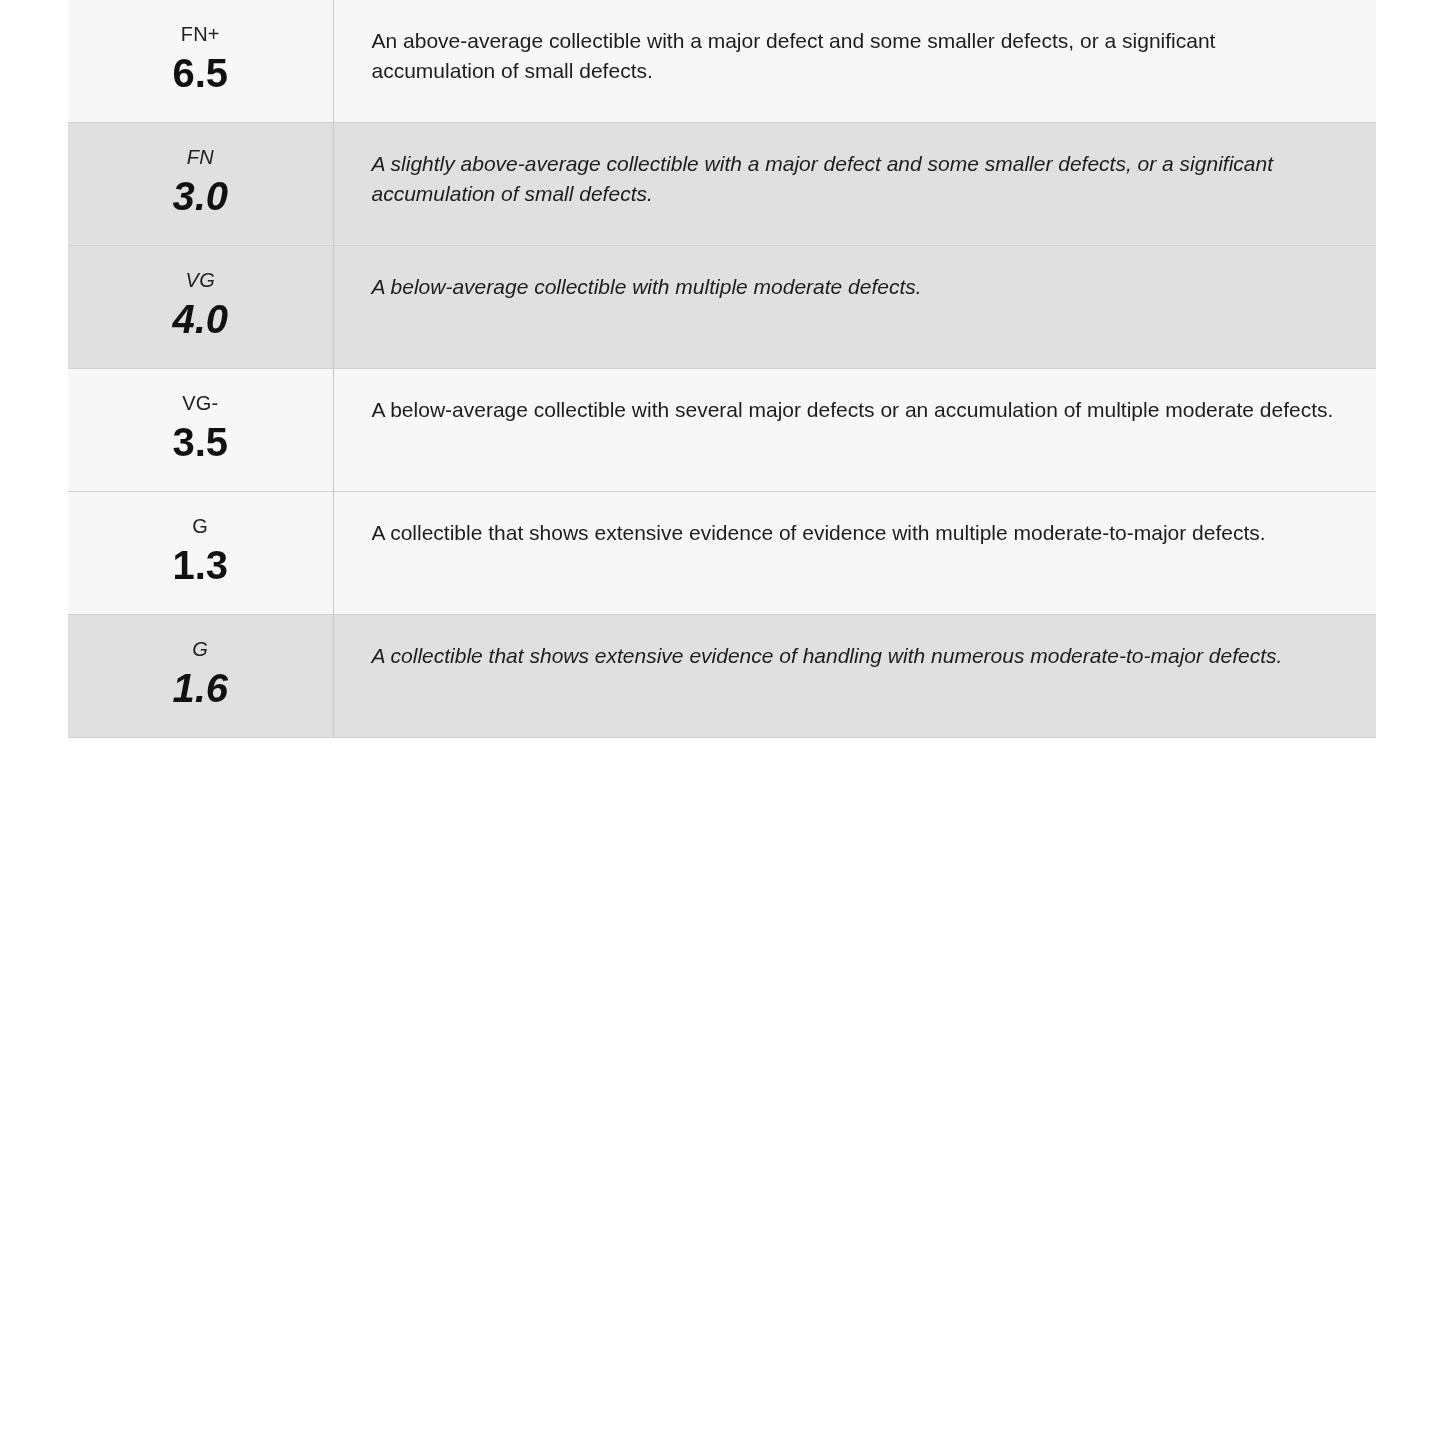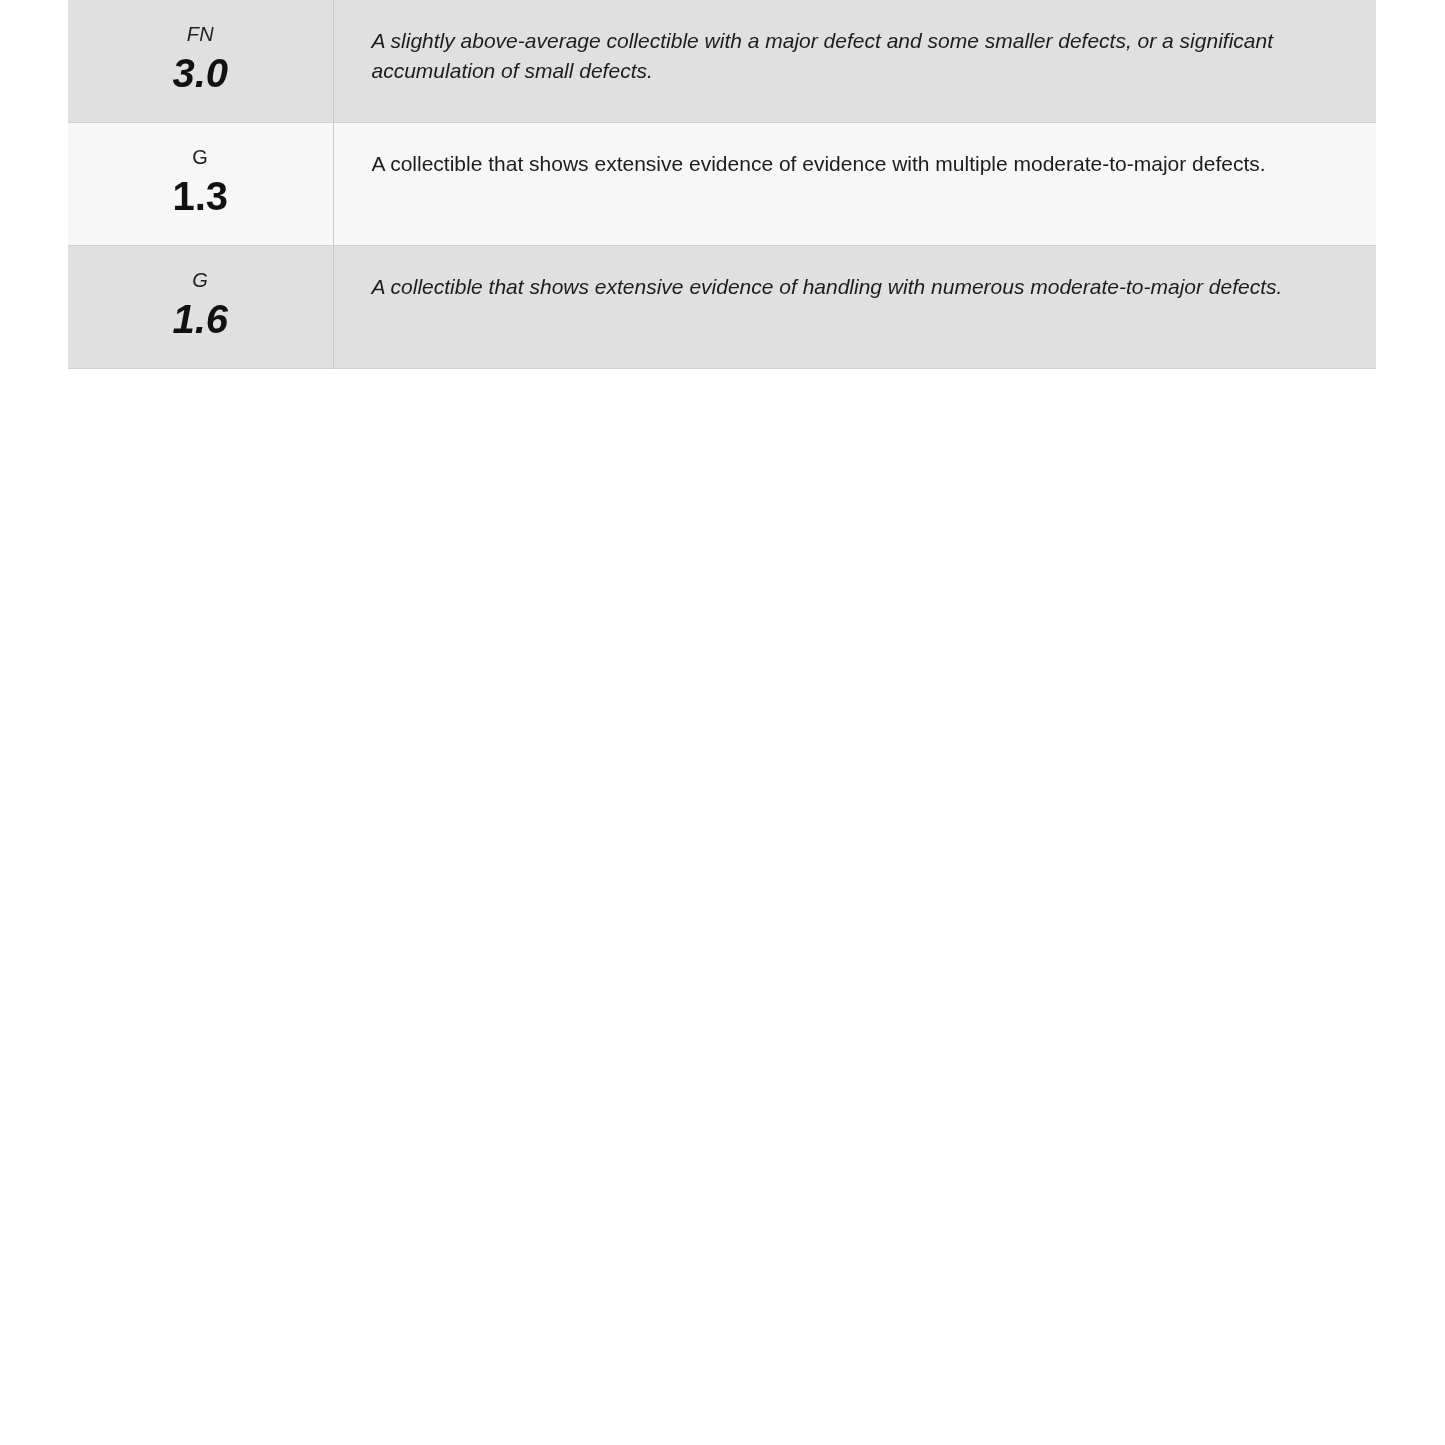--- a/index.html
+++ b/index.html
@@ -61,27 +61,54 @@
     font-size: 21px;
     line-height: 1.45;
     color: #1d1d1d;
   }
 </style>
 </head>
 <body>
 
 <table class="grade-table">
   <tbody>
+    <tr class="grade-row odd">
+      <td class="cell-grade">
+        <div class="grade-abbr">FN+</div>
+        <div class="grade-score">6.5</div>
+      </td>
+      <td class="cell-desc">
+        <div class="desc-text">An above-average collectible with a major defect and some smaller defects, or a significant accumulation of small defects.</div>
+      </td>
+    </tr>
     <tr class="grade-row even">
       <td class="cell-grade">
         <div class="grade-abbr">FN</div>
         <div class="grade-score">3.0</div>
       </td>
       <td class="cell-desc">
         <div class="desc-text">A slightly above-average collectible with a major defect and some smaller defects, or a significant accumulation of small defects.</div>
+      </td>
+    </tr>
+    <tr class="grade-row even">
+      <td class="cell-grade">
+        <div class="grade-abbr">VG</div>
+        <div class="grade-score">4.0</div>
+      </td>
+      <td class="cell-desc">
+        <div class="desc-text">A below-average collectible with multiple moderate defects.</div>
+      </td>
+    </tr>
+    <tr class="grade-row odd">
+      <td class="cell-grade">
+        <div class="grade-abbr">VG-</div>
+        <div class="grade-score">3.5</div>
+      </td>
+      <td class="cell-desc">
+        <div class="desc-text">A below-average collectible with several major defects or an accumulation of multiple moderate defects.</div>
       </td>
     </tr>
     <tr class="grade-row odd">
       <td class="cell-grade">
         <div class="grade-abbr">G</div>
         <div class="grade-score">1.3</div>
       </td>
       <td class="cell-desc">
         <div class="desc-text">A collectible that shows extensive evidence of evidence with multiple moderate-to-major defects.</div>
       </td>

